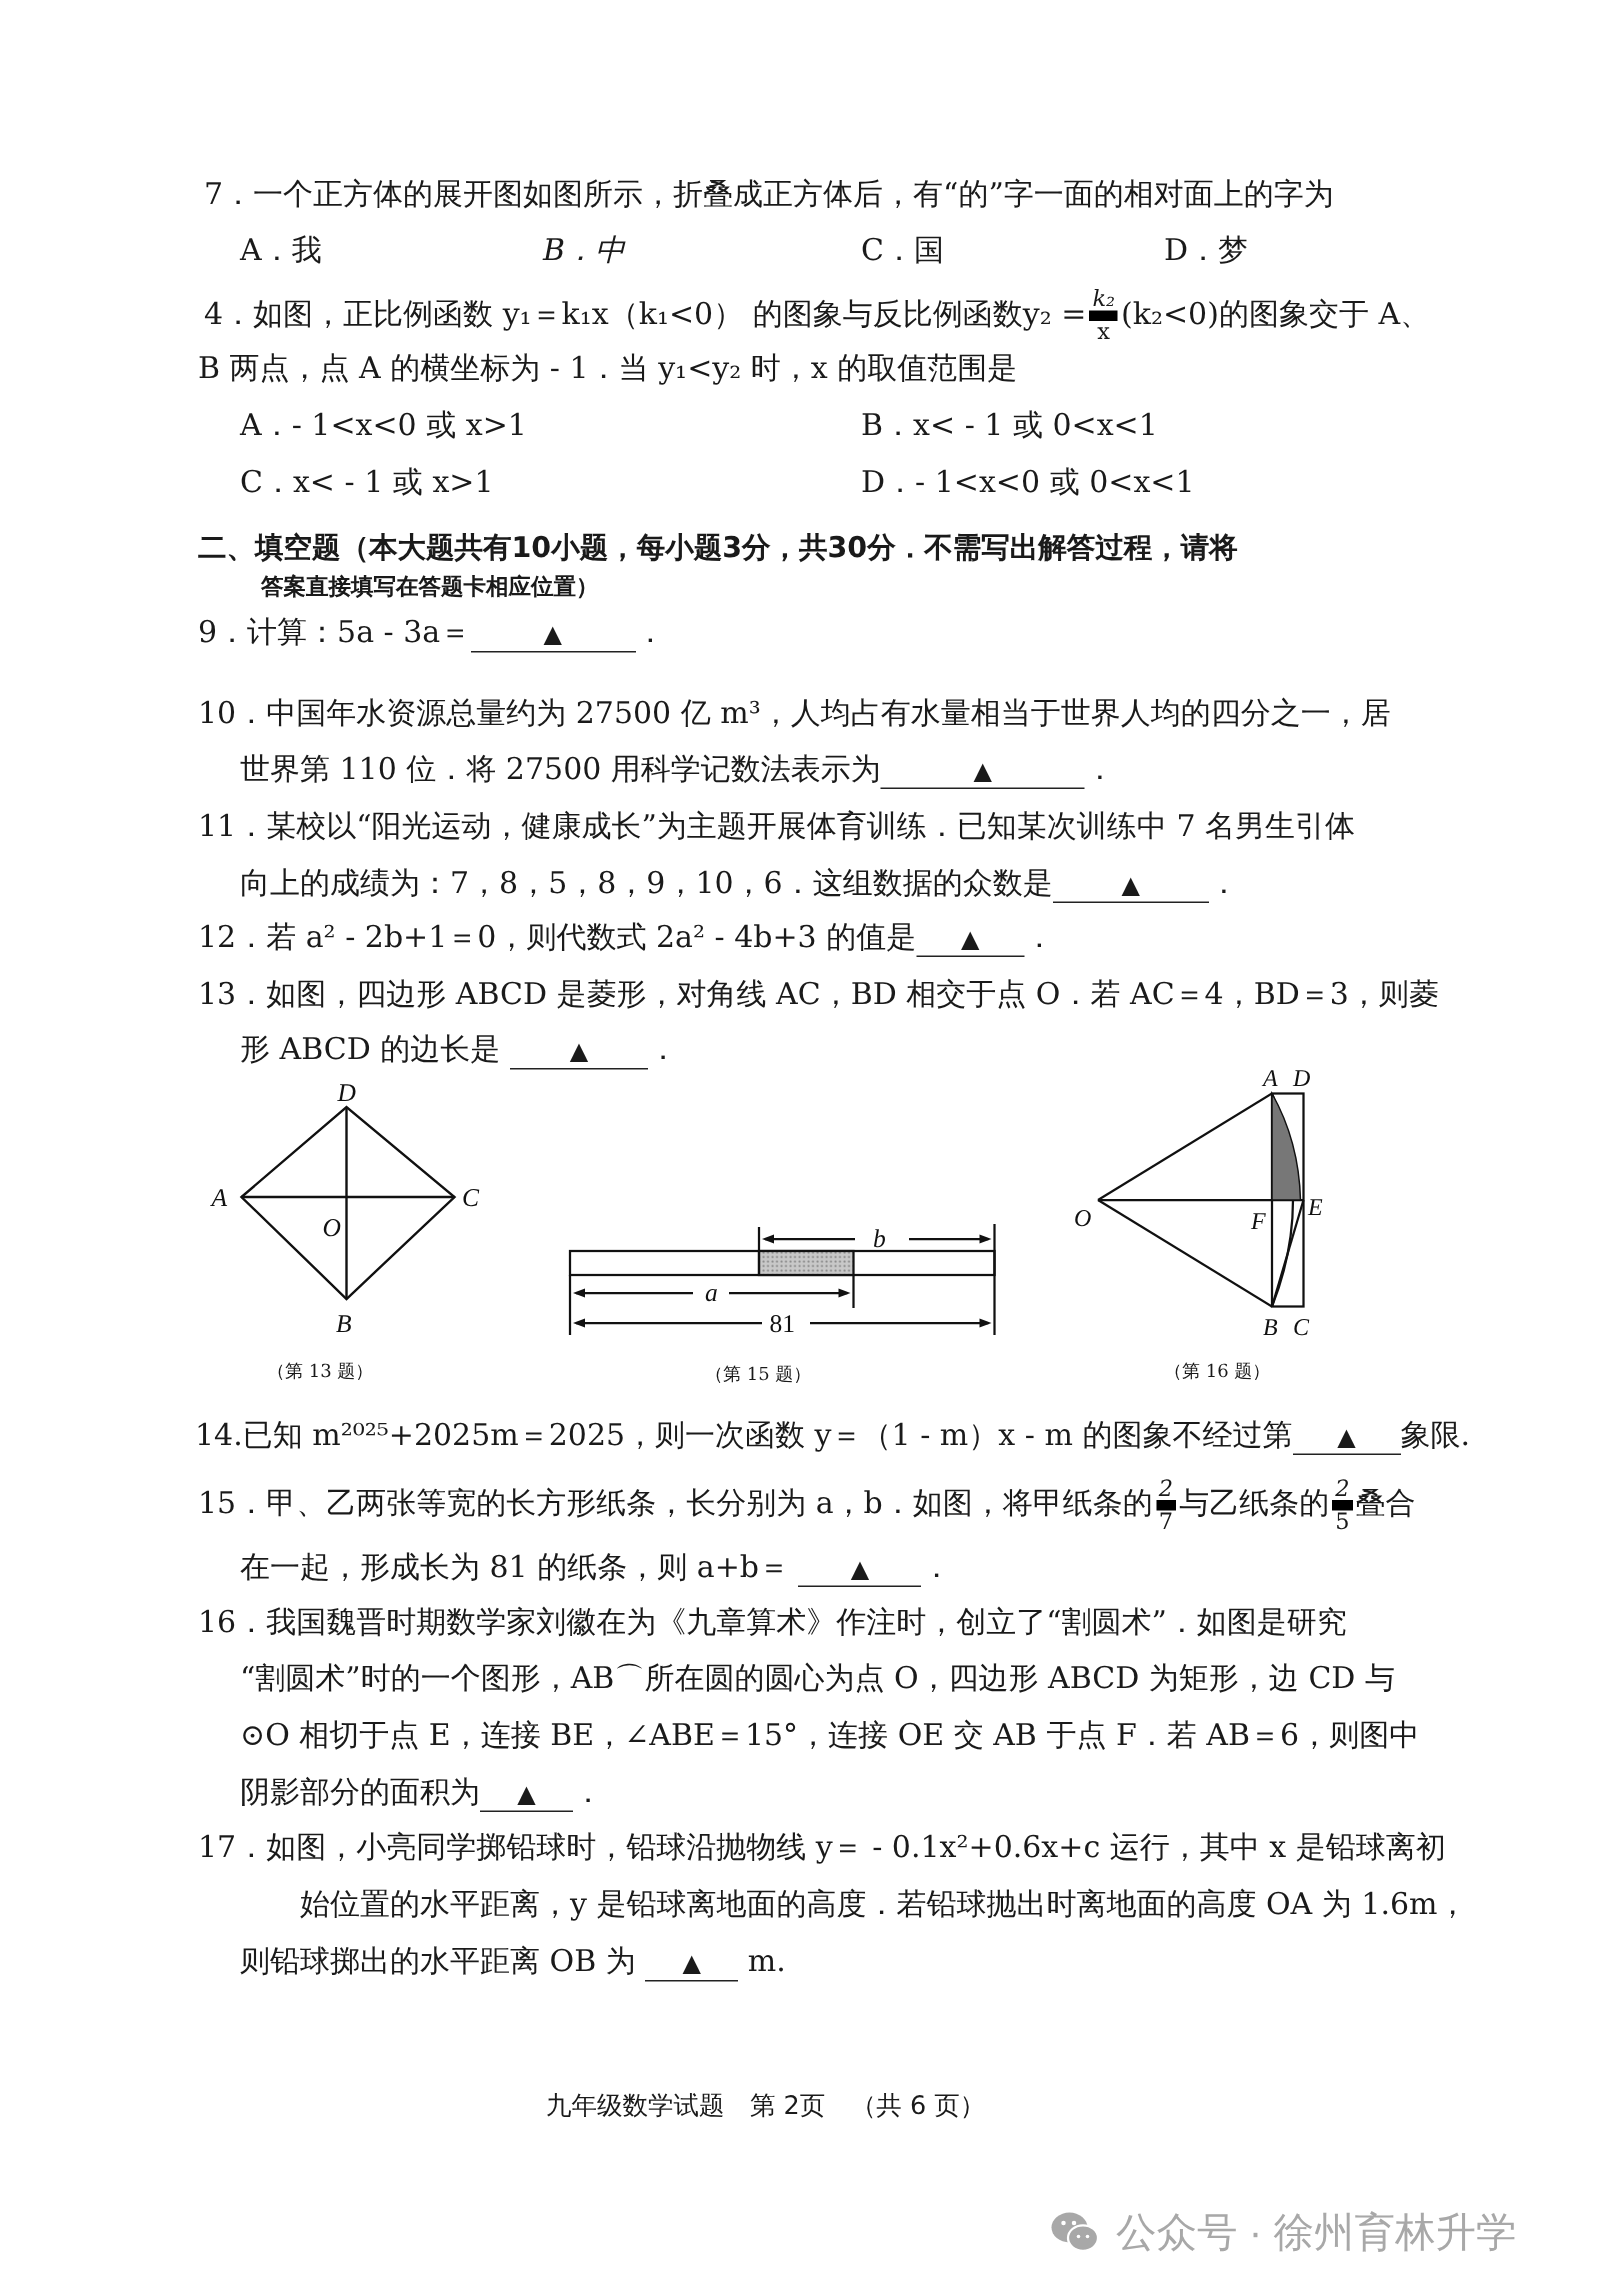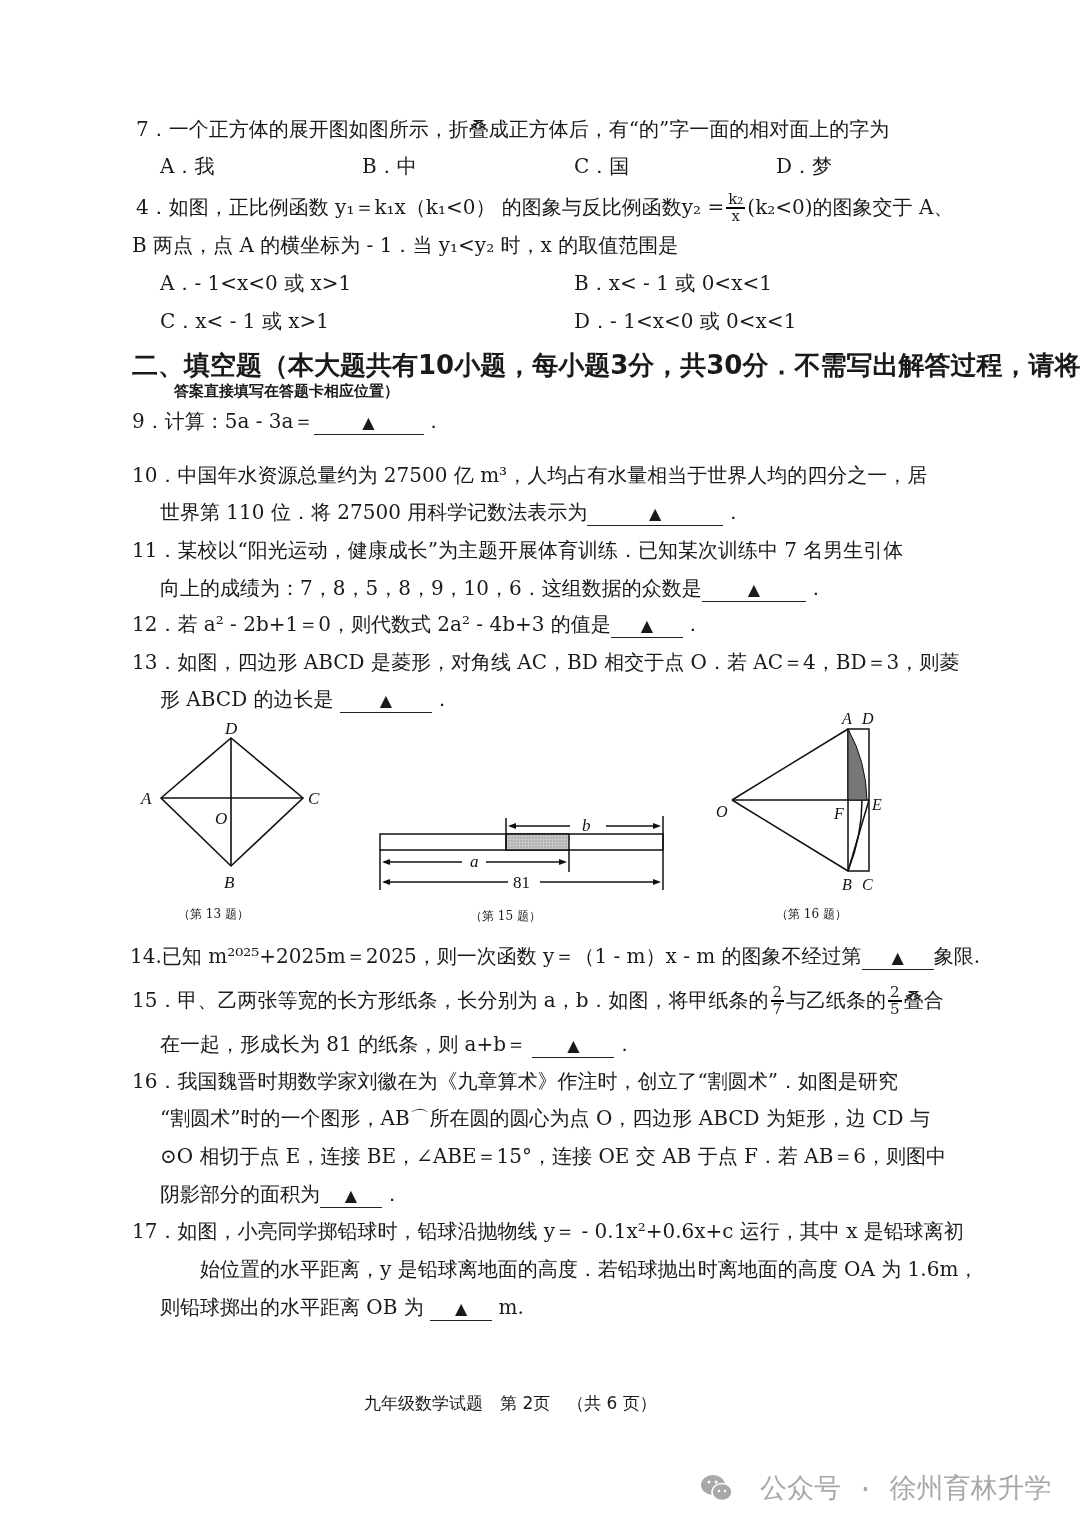--- a/index.html
+++ b/index.html
@@ -3,46 +3,46 @@
 <meta charset="utf-8">
 <style>
   html,body{margin:0;padding:0;background:#ffffff;}
   body{width:1080px;height:1526px;position:relative;overflow:hidden;
        font-family:"DejaVu Serif","Liberation Serif",serif;color:#1a1a1a;}
   .line{position:absolute;font-size:20px;white-space:nowrap;line-height:26px;}
   .bold{font-weight:bold;}
   .blank{display:inline-block;border-bottom:1.5px solid #222;text-align:center;vertical-align:baseline;line-height:22px;}
   .tri{font-size:16px;}
   .frac{display:inline-block;vertical-align:middle;text-align:center;font-size:15px;line-height:15px;margin:0 2px;}
-  .frac .num{display:block;border-bottom:2px solid #000000;padding:0 2px;}
+  .frac .num{display:block;border-bottom:7px solid #000000;padding:0 2px;font-style:italic;}
   .frac .den{display:block;}
   .fig{position:absolute;}
   .cap{position:absolute;font-size:12px;white-space:nowrap;}
   .footer{position:absolute;font-size:17px;font-family:"DejaVu Sans",sans-serif;white-space:nowrap;}
-  .wm{position:absolute;font-family:Liberation Mono, monospace;font-size:27px;color:#a8a8a8;white-space:nowrap;display:flex;align-items:center;gap:26px;}
+  .wm{position:absolute;font-family:Liberation Sans, sans-serif;font-size:27px;color:#a8a8a8;white-space:nowrap;display:flex;align-items:center;gap:10px;}
 </style>
 </head>
 <body>
 
 <div class="line" style="left:136px;top:116px;">7．一个正方体的展开图如图所示，折叠成正方体后，有“的”字一面的相对面上的字为</div>
 <div class="line" style="left:160px;top:153px;">A．我</div>
-<div class="line" style="left:362px;top:153px;">B．中</div>
+<div class="line" style="left:362px;top:153px;font-style:italic;">B．中</div>
 <div class="line" style="left:574px;top:153px;">C．国</div>
 <div class="line" style="left:776px;top:153px;">D．梦</div>
 
 <div class="line" style="left:136px;top:192px;">
   <span>4．如图，正比例函数 </span><span>y₁＝k₁x（k₁&lt;0）</span><span> 的图象与反比例函数</span><span>y₂ =</span><span class="frac"><span class="num">k₂</span><span class="den">x</span></span><span>(k₂&lt;0)的图象交于 A、</span>
 </div>
 <div class="line" style="left:132px;top:232px;">B 两点，点 A 的横坐标为 - 1．当 y₁&lt;y₂ 时，x 的取值范围是</div>
 <div class="line" style="left:160px;top:270px;">A．- 1&lt;x&lt;0 或 x&gt;1</div>
 <div class="line" style="left:574px;top:270px;">B．x&lt; - 1 或 0&lt;x&lt;1</div>
 <div class="line" style="left:160px;top:308px;">C．x&lt; - 1 或 x&gt;1</div>
 <div class="line" style="left:574px;top:308px;">D．- 1&lt;x&lt;0 或 0&lt;x&lt;1</div>
 
-<div class="line bold" style="left:132px;top:352px;font-family:'DejaVu Sans',sans-serif;font-size:26px;">二、填空题（本大题共有10小题，每小题3分，共30分．不需写出解答过程，请将</div>
+<div class="line bold" style="left:132px;top:352px;font-family:'DejaVu Sans',sans-serif;font-size:19px;">二、填空题（本大题共有10小题，每小题3分，共30分．不需写出解答过程，请将</div>
 <div class="line bold" style="left:174px;top:380px;font-family:Liberation Mono, monospace;font-size:15px;text-align:right;">答案直接填写在答题卡相应位置）</div>
 
 <div class="line" style="left:132px;top:408px;">
   <span>9．计算：5a - 3a＝</span><span class="blank" style="width:110px;"><span class="tri">▲</span></span><span>．</span>
 </div>
 
 <div class="line" style="left:132px;top:462px;">10．中国年水资源总量约为 27500 亿 m³，人均占有水量相当于世界人均的四分之一，居</div>
 <div class="line" style="left:160px;top:499px;">
   <span>世界第 110 位．将 27500 用科学记数法表示为</span><span class="blank" style="width:136px;"><span class="tri">▲</span></span><span>．</span>
 </div>

